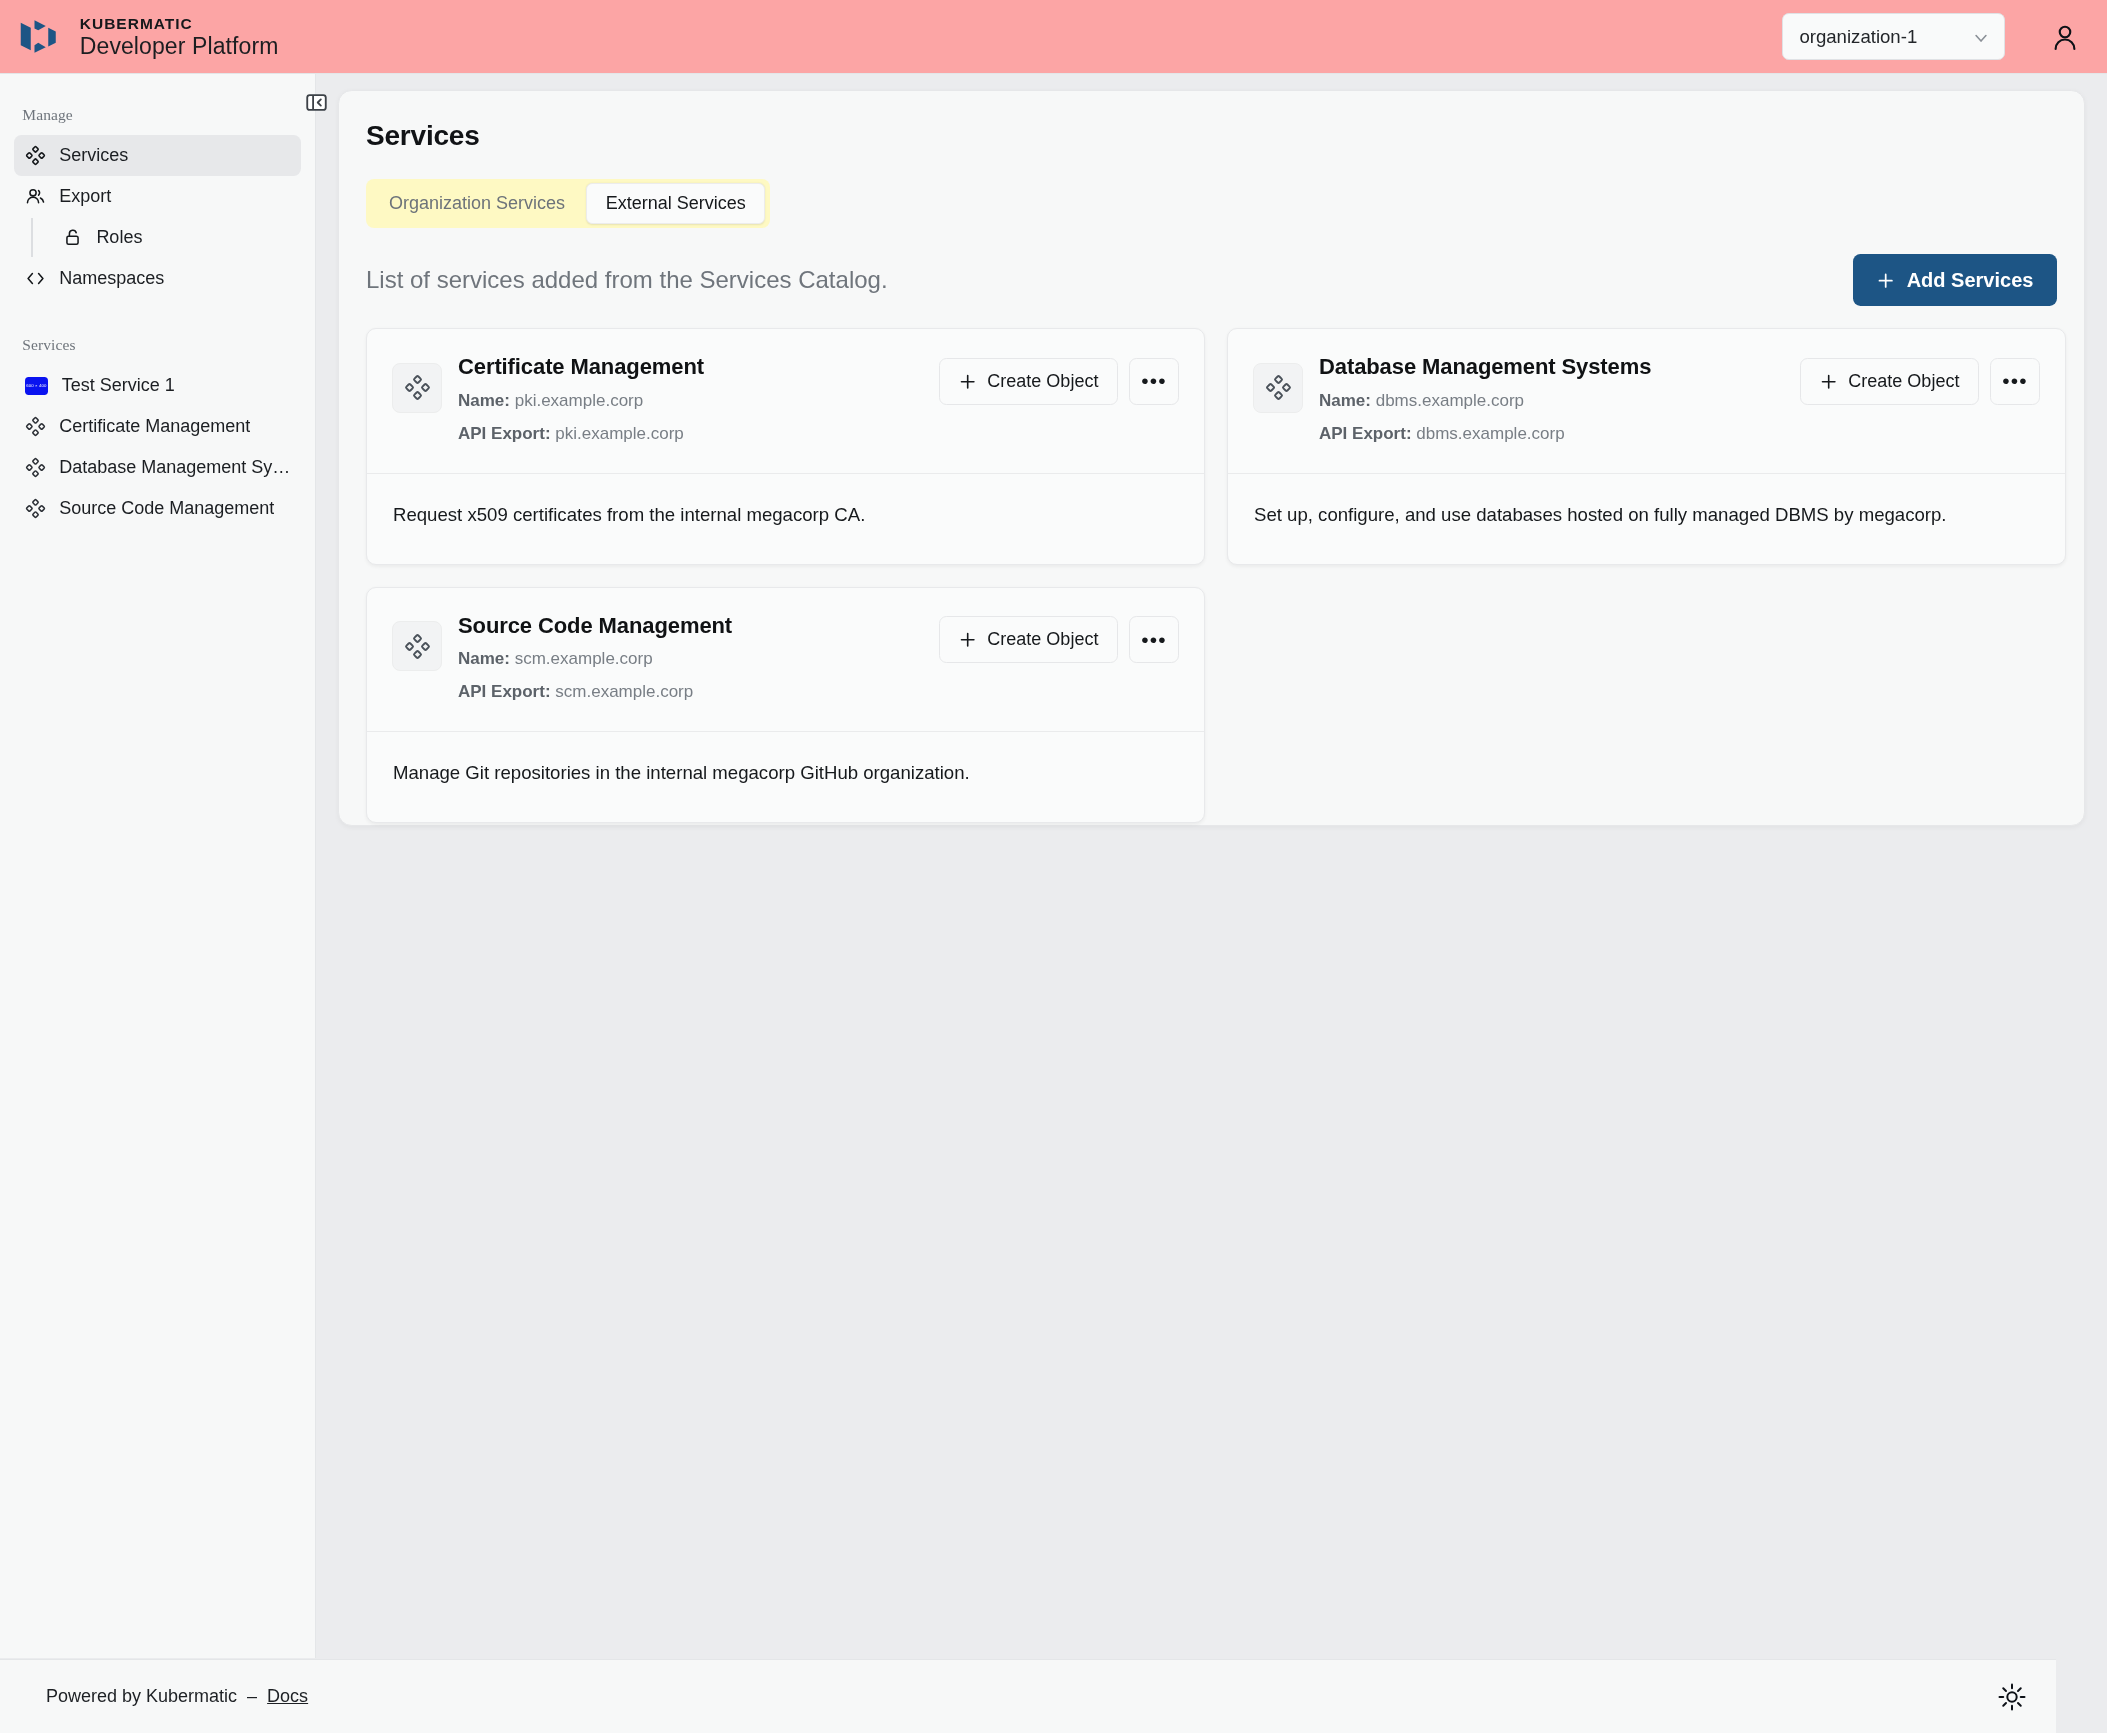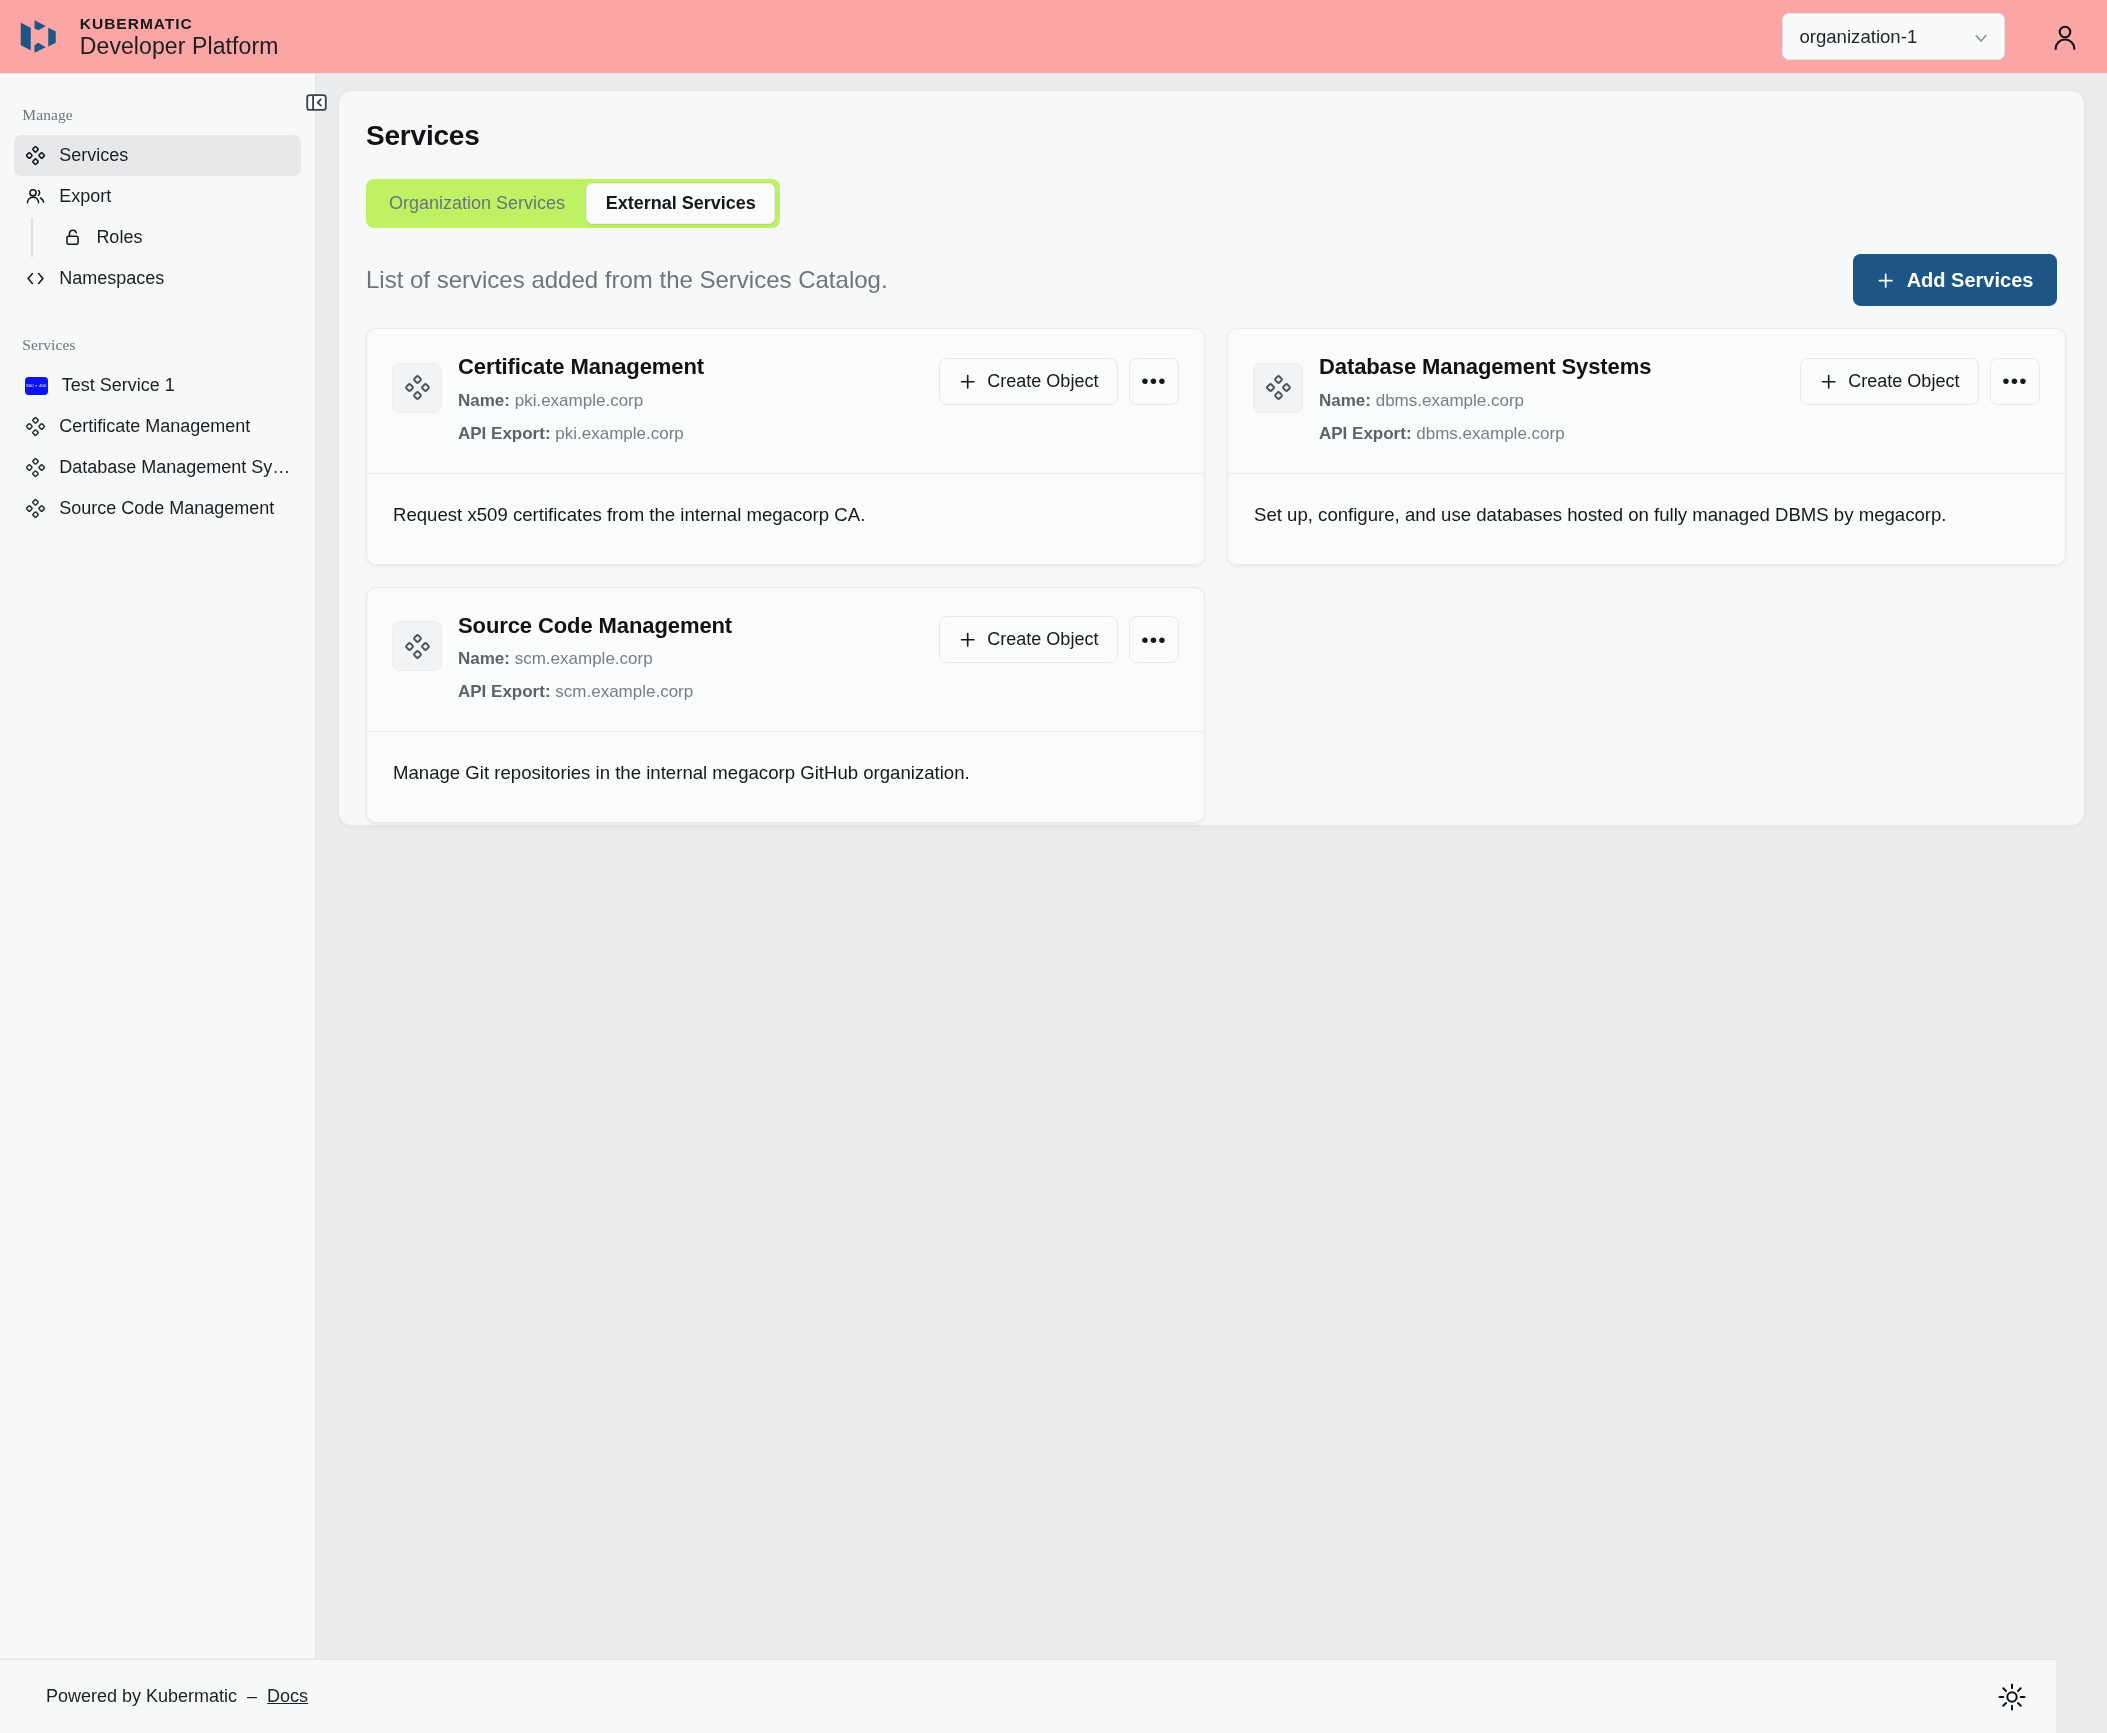--- a/index.html
+++ b/index.html
@@ -78,29 +78,29 @@
   }
   .panel {
     width: 1747px; height: 736px; background: #f7f8f8;
     border: 1.2px solid #e6e7e9; border-radius: 13.6px;
     box-shadow: 0 1.9px 5.6px rgba(0,0,0,0.045);
     padding: 28.5px 27px 25px 27px; position: relative;
   }
   .page-title { font-size: 28px; font-weight: bold; color: #111316; letter-spacing: -0.2px; }
 
   .tabs {
-    margin-top: 27px; display: inline-flex; background: #bef264;
+    margin-top: 27px; display: inline-flex; background: #fef9c3;
     border-radius: 8px; padding: 4.3px; gap: 2.5px;
   }
   .tab {
     height: 41px; display: flex; align-items: center; padding: 0 18.6px;
     font-size: 18px; color: #6d737a; border-radius: 6.2px; white-space: nowrap;
   }
   .tab.active {
-    background: #fafbfb; color: #15181b; font-weight: bold;
+    background: #fafbfb; color: #15181b; font-weight: normal;
     box-shadow: 0 0.6px 1.9px rgba(0,0,0,0.09); border: 0.6px solid #ececec;
   }
 
   .subrow {
     margin-top: 26px; display: flex; align-items: center; justify-content: space-between;
   }
   .subtitle { font-size: 24px; color: #6f757c; }
   .add-btn {
     background: #1d5585; color: #ffffff; border-radius: 7.4px;
     height: 52px; display: flex; align-items: center; gap: 12.4px;

